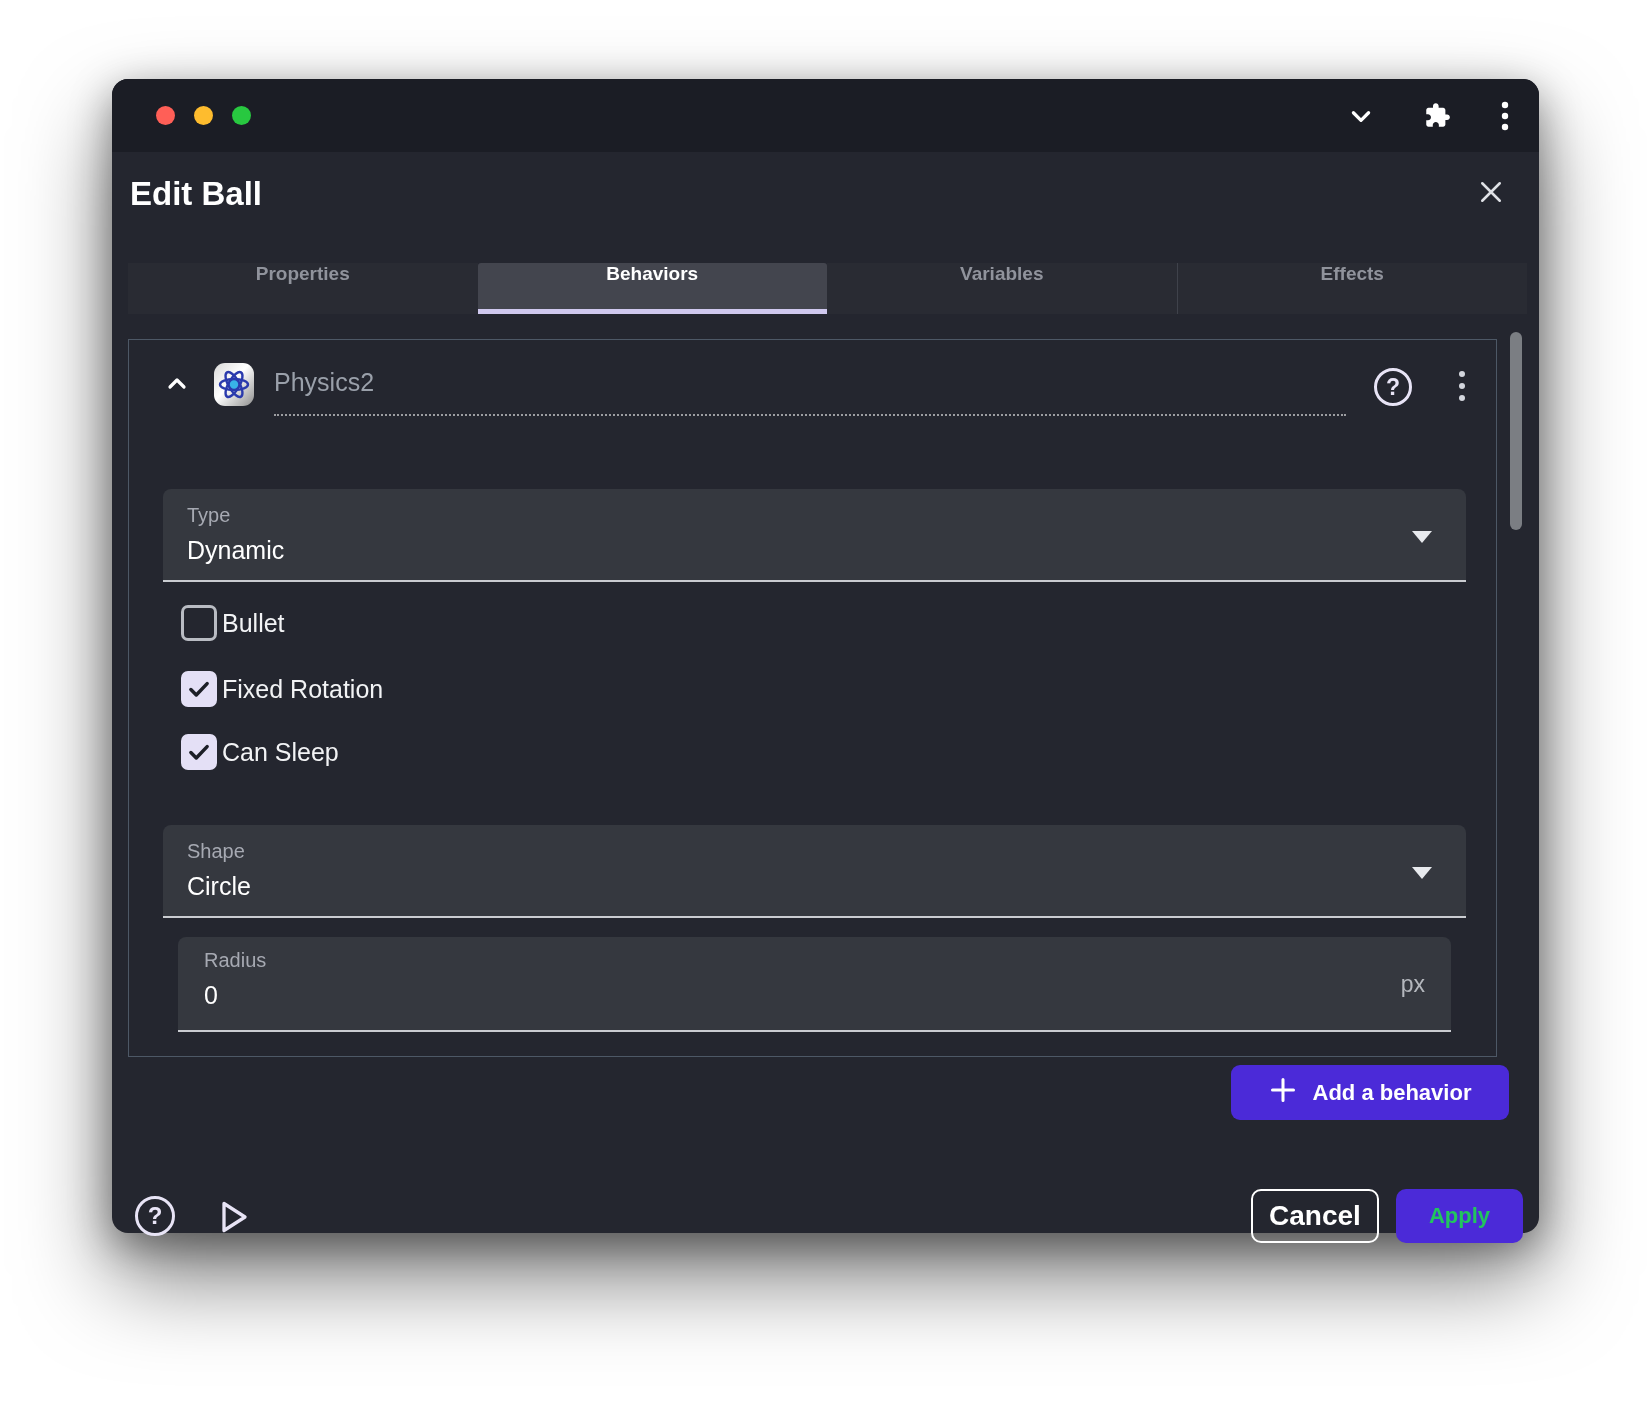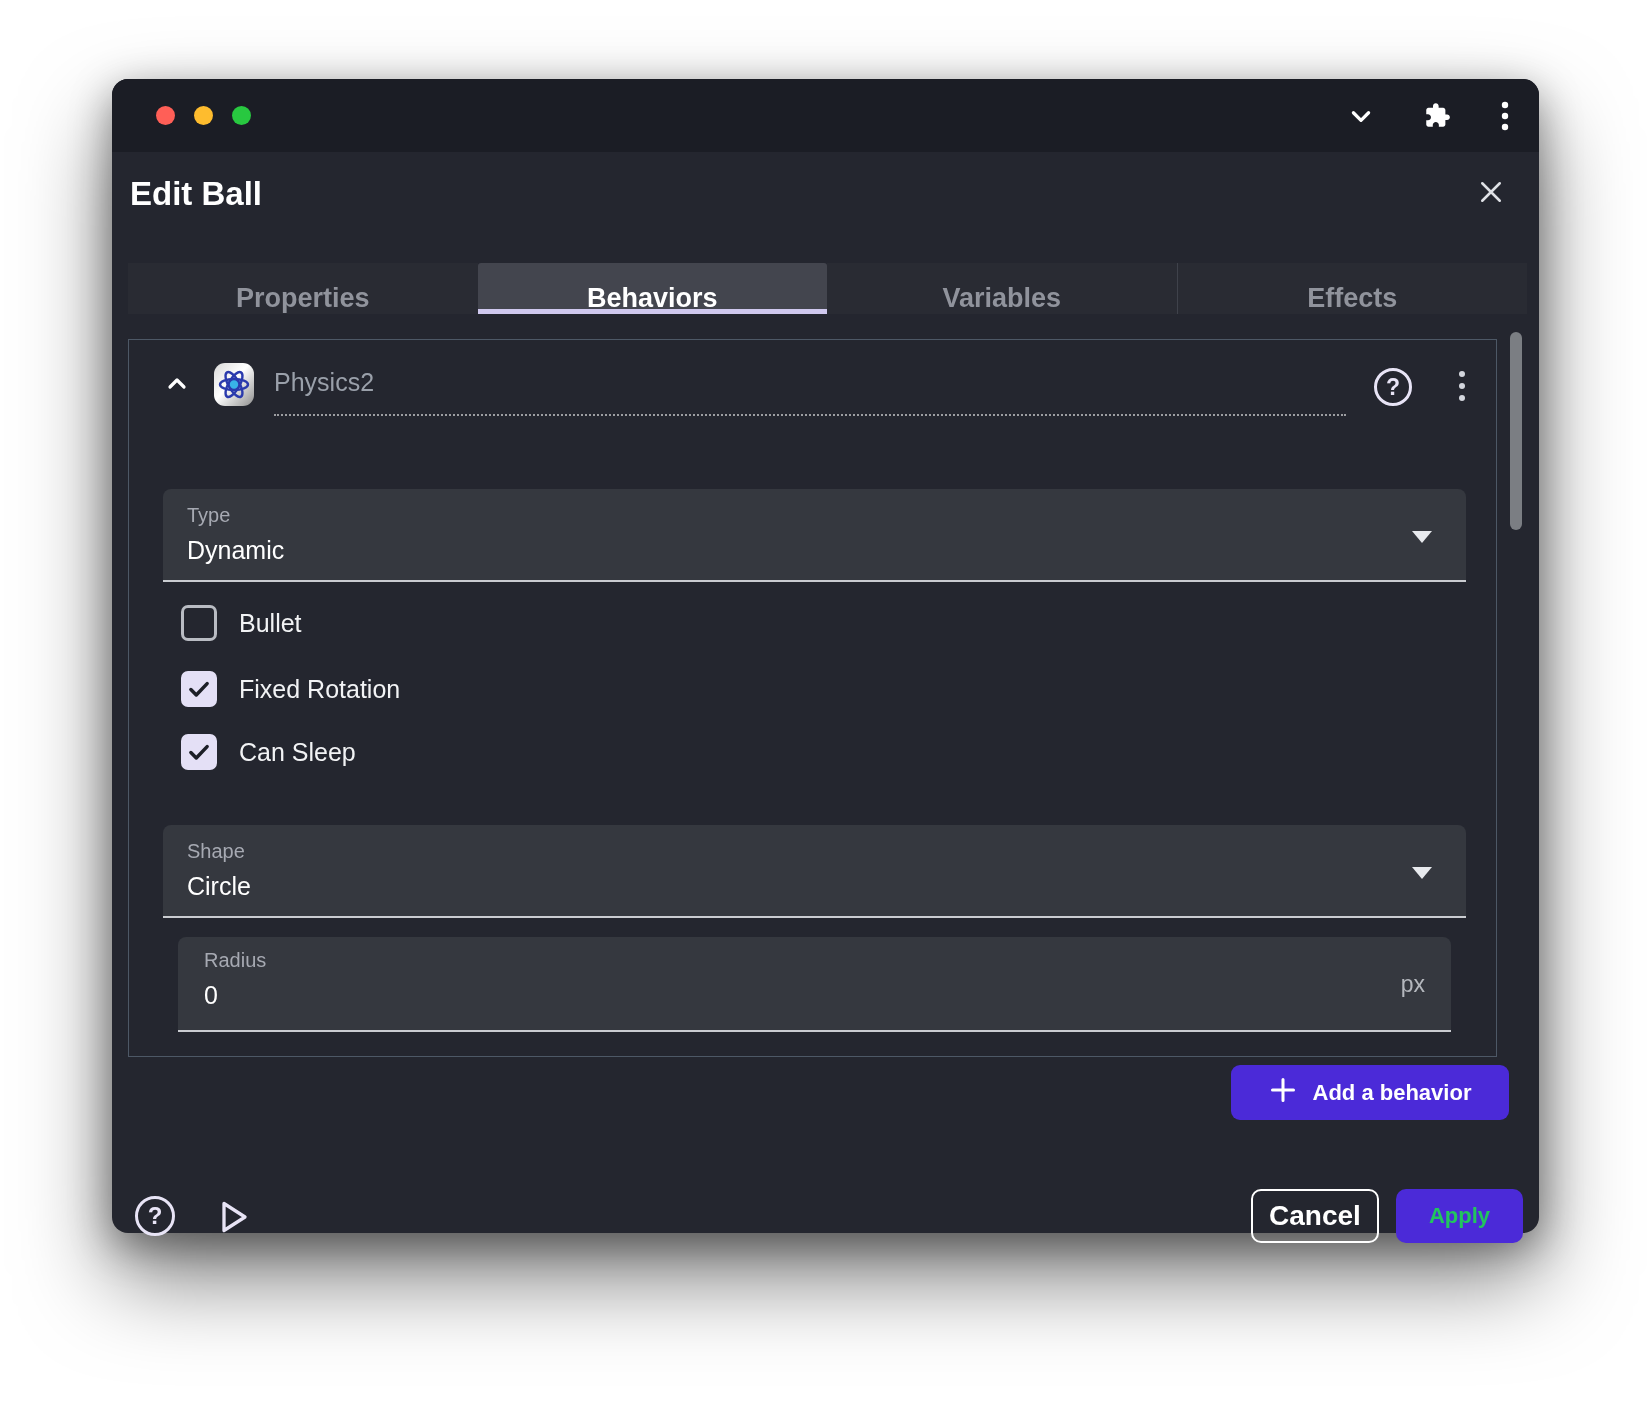--- a/index.html
+++ b/index.html
@@ -36,23 +36,23 @@
   .light.green{background:var(--traffic-zoom);}
   .tb-icons{margin-left:auto;display:flex;align-items:center;gap:50px;padding-right:30px;}
   .tb-icons svg{display:block;}
 
   
   .dlg-title{position:absolute;left:18px;top:96px;font-size:33px;font-weight:700;color:#fff;}
   .dlg-close{position:absolute;right:32px;top:98px;width:32px;height:32px;background:none;border:none;cursor:pointer;padding:0;}
 
   
   .tabbar{position:absolute;left:16px;right:12px;top:184px;height:51px;display:flex;}
-  .tab{flex:1;position:relative;display:flex;align-items:flex-end;justify-content:center;
+  .tab{flex:1;position:relative;display:flex;align-items:flex-start;justify-content:center;
     background:var(--tab-inactive-bg);border:none;cursor:pointer;
-    font-family:inherit;font-size:27px;font-weight:700;color:#90939c;}
+    font-family:inherit;font-size:19px;font-weight:700;color:#90939c;}
   .tab + .tab{border-left:1px solid #3f424b;}
   .tab.active{background:var(--tab-active-bg);color:#fff;border-left:none;border-radius:3px 3px 0 0;}
   .tab.active + .tab{border-left:none;}
   .tab.active::after{content:"";position:absolute;left:0;right:0;bottom:0;height:5px;
     background:var(--tab-underline);}
 
   
   .scroll-thumb{position:absolute;left:1398px;top:253px;width:12px;height:198px;
     border-radius:6px;background:#7b7e83;cursor:pointer;}
 
@@ -79,21 +79,21 @@
   .fld-value{display:block;margin-top:9px;font-size:25px;color:#fff;}
   .caret{position:absolute;right:34px;top:42px;width:0;height:0;
     border-left:10px solid transparent;border-right:10px solid transparent;
     border-top:12px solid #e8eaee;}
 
   .input-row{position:absolute;left:49px;top:597px;width:1273px;height:95px;background:var(--control-bg);
     border-bottom:2px solid #caccd1;border-radius:8px 8px 0 0;padding:12px 26px;cursor:text;}
   .unit{position:absolute;right:26px;top:50%;transform:translateY(-50%);font-size:23px;color:#b4b7bd;}
 
   
-  .cbx-row{position:absolute;left:52px;display:flex;align-items:center;gap:22px;
+  .cbx-row{position:absolute;left:52px;display:flex;align-items:center;gap:5px;
     background:none;border:none;cursor:pointer;padding:0;font-family:inherit;}
   .cbx-row.r0{top:265px;}
   .cbx-row.r1{top:331px;text-align:right;}
   .cbx-row.r2{top:394px;}
   .cbx{width:36px;height:36px;border:3px solid #b9bcc3;border-radius:7px;background:transparent;
     display:flex;align-items:center;justify-content:center;}
   .cbx svg{display:none;}
   .cbx.checked{background:var(--checkbox-checked-bg);border-color:var(--checkbox-checked-bg);}
   .cbx.checked svg{display:block;}
   .cbx-label{font-size:25px;color:#f2f3f5;}

